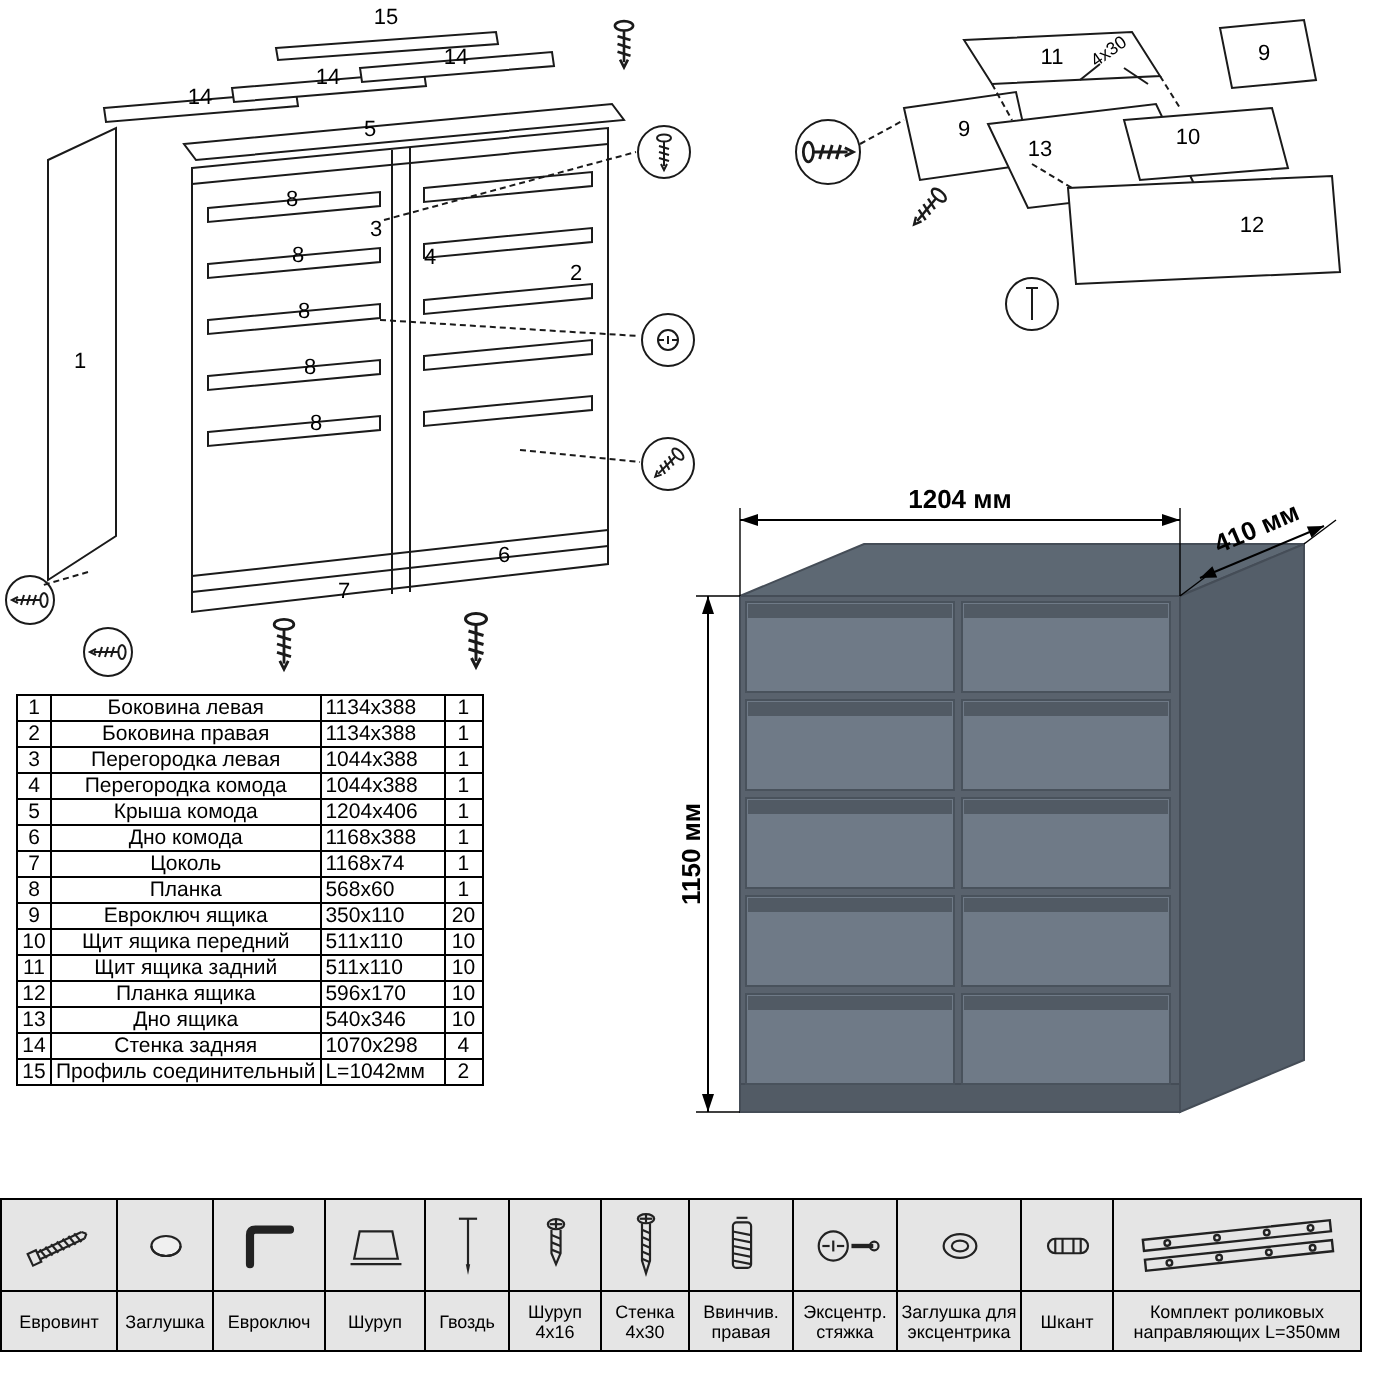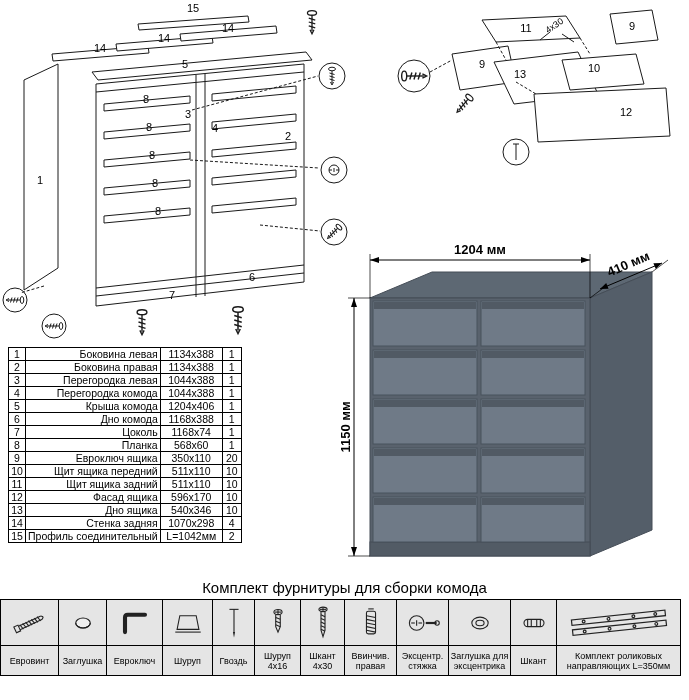--- a/index.html
+++ b/index.html
@@ -5,23 +5,23 @@
   *{margin:0;padding:0;box-sizing:border-box}
   html,body{background:#fff}
   body{font-family:"Liberation Sans",sans-serif;color:#000}
   .page{position:relative;width:689px;height:700px;background:#fff;overflow:hidden}
   .page > svg{position:absolute}
   svg text{font-family:"Liberation Sans",sans-serif}
 
   .parts-table{position:absolute;left:8px;top:347px;border-collapse:collapse;background:#fff}
   .parts-table td{border:1px solid #000;font-size:10.5px;line-height:12px;height:13px;padding:0 2px;white-space:nowrap}
   .parts-table td.num{width:17px;text-align:center}
-  .parts-table td.name{width:127px;text-align:right}
+  .parts-table td.name{width:127px;text-align:center}
   .parts-table td.name.c{}
-  .parts-table td.size{width:62px;text-align:center}
+  .parts-table td.size{width:62px;}
   .parts-table td.qty{width:19px;text-align:center}
 
   .hw-title{position:absolute;left:0;top:579px;width:689px;text-align:center;font-size:15px}
 
   .hw-table{position:absolute;left:0;top:599px;width:681px;border-collapse:collapse;table-layout:fixed;background:#e5e5e5}
   .hw-table td{border:1px solid #000;text-align:center;vertical-align:middle;overflow:hidden}
   .hw-table tr.irow td{height:46px}
   .hw-table tr.nrow td{height:30px;font-size:9px;line-height:10px;padding:1px}
   .hw-table tr.qrow td{height:18px;font-size:12px}
   .hw-table svg{vertical-align:middle}
@@ -299,21 +299,21 @@
           <td class="qty">10</td>
         </tr>
       <tr>
           <td class="num">11</td>
           <td class="name">Щит ящика задний</td>
           <td class="size">511x110</td>
           <td class="qty">10</td>
         </tr>
       <tr>
           <td class="num">12</td>
-          <td class="name">Фасад ящика</td>
+          <td class="name">Планка ящика</td>
           <td class="size">596x170</td>
           <td class="qty">10</td>
         </tr>
       <tr>
           <td class="num">13</td>
           <td class="name">Дно ящика</td>
           <td class="size">540x346</td>
           <td class="qty">10</td>
         </tr>
       <tr>
@@ -324,21 +324,20 @@
         </tr>
       <tr>
           <td class="num">15</td>
           <td class="name">Профиль соединительный</td>
           <td class="size">L=1042мм</td>
           <td class="qty">2</td>
         </tr>
     </tbody>
   </table>
 
-  <div class="hw-title">Комплект фурнитуры для сборки комода</div>
 
   <table class="hw-table">
     <colgroup>
       <col style="width:58px">
         <col style="width:48px">
         <col style="width:56px">
         <col style="width:50px">
       <col style="width:42px">
         <col style="width:46px">
         <col style="width:44px">
@@ -469,21 +468,21 @@
           </svg>
         </td>
       </tr>
       <tr class="nrow">
         <td>Евровинт</td>
         <td>Заглушка</td>
         <td>Евроключ</td>
         <td>Шуруп</td>
         <td>Гвоздь</td>
         <td>Шуруп 4x16</td>
-        <td>Шкант 4x30</td>
+        <td>Стенка 4x30</td>
         <td>Ввинчив. правая</td>
         <td>Эксцентр. стяжка</td>
         <td>Заглушка для эксцентрика</td>
         <td>Шкант</td>
         <td>Комплект роликовых направляющих L=350мм</td>
       </tr>
     </tbody>
   </table>
 
 </div>

